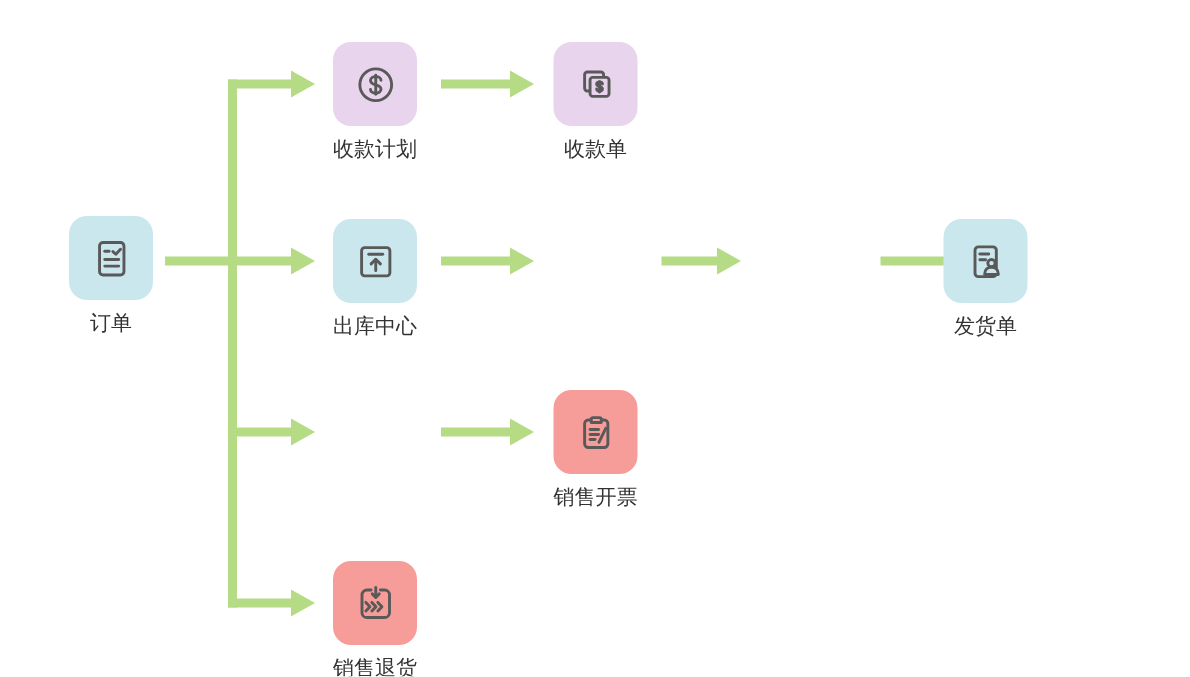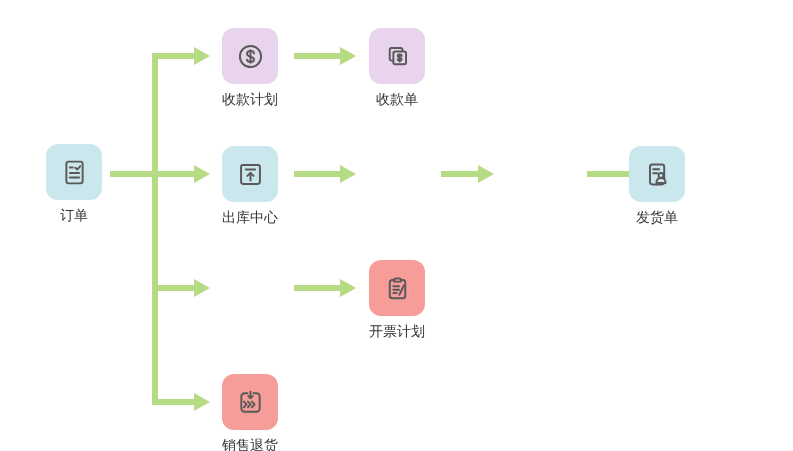--- a/index.html
+++ b/index.html
@@ -142,21 +142,21 @@
     <div class="icon">
       <svg viewBox="0 0 24 24">
           <path d="M9.4 5.4H7.9A1.9 1.9 0 0 0 6 7.3v10.4a1.9 1.9 0 0 0 1.9 1.9h8.2a1.9 1.9 0 0 0 1.9-1.9V7.3a1.9 1.9 0 0 0-1.9-1.9h-1.5"></path>
           <path d="M9.4 6.7V5.2a1 1 0 0 1 1-1h3.2a1 1 0 0 1 1 1v1.5z" fill="var(--bg)"></path>
           <path d="M8.8 10.3h4.4"></path>
           <path d="M8.8 12.9h4.4"></path>
           <path d="M8.8 15.5h2.6"></path>
           <path d="M13.4 16.9l3.5-7.2"></path>
         </svg>
     </div>
-    <div class="label">开票计划</div>
+    <div class="label">销售开票</div>
   </div>
 
   <div class="node" style="left: 200px; top: 374px; --bg: #f69d99;">
     <div class="icon">
       <svg viewBox="0 0 24 24">
           <path d="M9.6 4.9H7.4a2.5 2.5 0 0 0-2.5 2.5v9.2a2.5 2.5 0 0 0 2.5 2.5h9.2a2.5 2.5 0 0 0 2.5-2.5V7.4a2.5 2.5 0 0 0-2.5-2.5h-2.2"></path>
           <path d="M12 3.6v4.9"></path>
           <path d="M10.2 6.9L12 8.7l1.8-1.8"></path>
           <path d="M6.9 11.3l2.1 2.2-2.1 2.2"></path>
           <path d="M10 11.3l2.1 2.2-2.1 2.2"></path>

